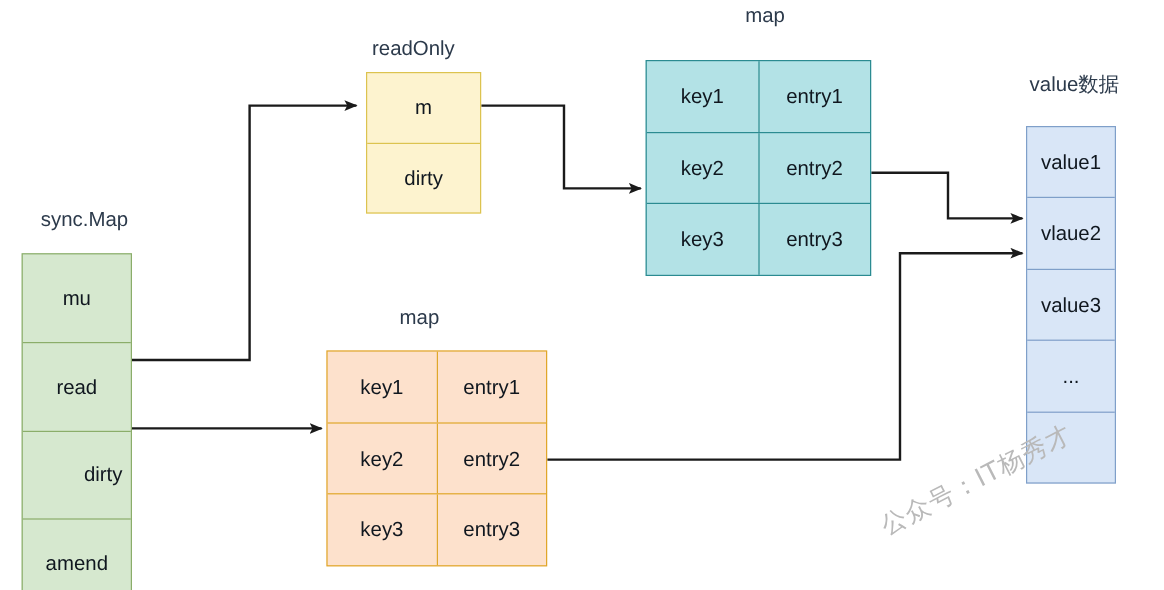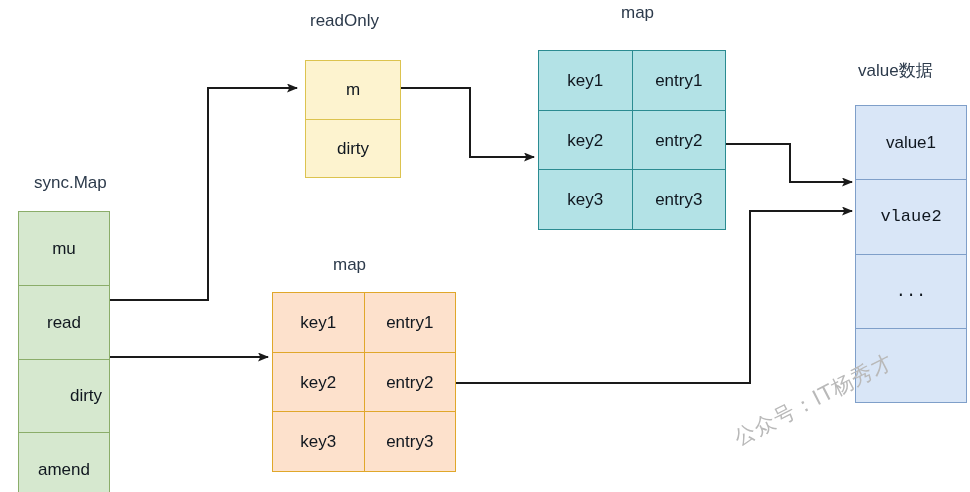--- a/index.html
+++ b/index.html
@@ -63,21 +63,21 @@
   .teal .row .cell { flex: 1 1 0; }
   .teal .row .cell + .cell { border-left: 1px solid #2b8b91; }
 
   .orange { background: #fde1cc; border: 1px solid #e0a72a; }
   .orange .row { display: flex; flex: 1 1 0; }
   .orange .row + .row { border-top: 1px solid #e0a72a; }
   .orange .row .cell { flex: 1 1 0; }
   .orange .row .cell + .cell { border-left: 1px solid #e0a72a; }
 
   .blue   { background: #d9e6f7; border: 1px solid #7f9fc9; }
-  .blue   .cell + .cell { border-top: 1px solid #7f9fc9; font-family: Liberation Mono, monospace; }
+  .blue   .cell + .cell { border-top: 1px solid #7f9fc9; }
 
   
   #edges {
     position: absolute;
     left: 0; top: 0;
     width: 970px;
     height: 492px;
     pointer-events: none;
   }
 
@@ -118,21 +118,21 @@
 
   <div class="caption" style="left:34px; top:174px;">sync.Map</div>
 
   <div class="node green" style="left:18px; top:211px; width:92px; height:296px;">
     <div class="cell" style="flex:1 1 0;">mu</div>
     <div class="cell" style="flex:1 1 0;">read</div>
     <div class="cell" style="flex:1 1 0;padding-left:44px;">dirty</div>
     <div class="cell" style="flex:1 1 0;">amend</div>
   </div>
 
-  <div class="caption" style="left:310px; top:12px;">readOnly</div>
+  <div class="caption" style="left:310px; top:32px;">readOnly</div>
 
   <div class="node yellow" style="left:305px; top:60px; width:96px; height:118px;">
     <div class="cell" style="flex:1 1 0;">m</div>
     <div class="cell" style="flex:1 1 0;">dirty</div>
   </div>
 
   <div class="caption" style="left:621px; top:4px;">map</div>
 
   <div class="node teal" style="left:538px; top:50px; width:188px; height:180px;">
     <div class="row">
@@ -161,22 +161,23 @@
       <div class="cell">entry2</div>
     </div>
     <div class="row">
       <div class="cell">key3</div>
       <div class="cell">entry3</div>
     </div>
   </div>
 
   <div class="caption" style="left:858px; top:62px;">value数据</div>
 
-  <div class="node blue" style="left:855px; top:105px; width:112px; height:298px;">
+  <div class="node blue" style="left:855px; top:105px; width:75px; height:298px;">
     <div class="cell" style="flex:1 1 0;">value1</div>
     <div class="cell" style="flex:1 1 0;">vlaue2</div>
+    <div class="cell" style="flex:1 1 0;">value3</div>
     <div class="cell" style="flex:1 1 0;">...</div>
     <div class="cell" style="flex:1 1 0;"></div>
   </div>
 
   <div class="watermark" style="left:742px; top:424px;">公众号：IT杨秀才</div>
 
 </div>
 
 </body></html>

